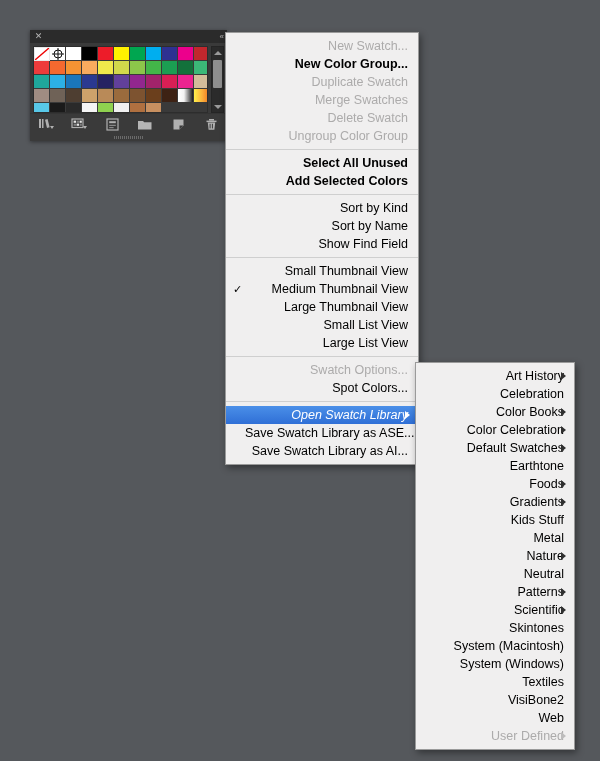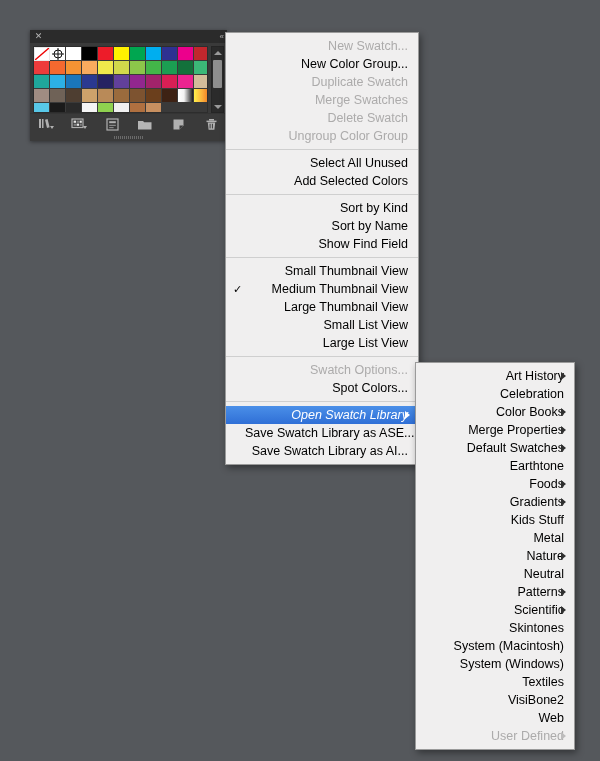--- a/index.html
+++ b/index.html
@@ -214,21 +214,21 @@
   .menu-item {
     height: 18px;
     line-height: 18px;
     padding: 0 10px 0 19px;
     white-space: nowrap;
     position: relative;
     cursor: default;
     text-align: right;
   }
   .menu-item.disabled { color: #acabab; }
-  .menu-item.bold { font-weight: normal; }
+  .menu-item.bold { font-weight: bold; }
   .menu-item.highlight {
     background: linear-gradient(to bottom, #4a8fe8 0%, #2f6fd6 100%);
     color: #fff;
     font-style: italic;
   }
   .menu-item .check {
     position: absolute;
     left: 7px;
     top: 0;
     font-size: 11px;
@@ -430,21 +430,21 @@
     <div class="menu-sep"></div>
     <div class="menu-item highlight"><span>Open Swatch Library</span><span class="submenu-arrow"></span></div>
     <div class="menu-item"><span>Save Swatch Library as ASE...</span></div>
     <div class="menu-item"><span>Save Swatch Library as AI...</span></div>
   </div>
 
 <div class="menu" id="submenu">
     <div class="menu-item"><span>Art History</span><span class="submenu-arrow"></span></div>
     <div class="menu-item"><span>Celebration</span></div>
     <div class="menu-item"><span>Color Books</span><span class="submenu-arrow"></span></div>
-    <div class="menu-item"><span>Merge Properties</span><span class="submenu-arrow"></span></div>
+    <div class="menu-item"><span>Color Celebration</span><span class="submenu-arrow"></span></div>
     <div class="menu-item"><span>Default Swatches</span><span class="submenu-arrow"></span></div>
     <div class="menu-item"><span>Earthtone</span></div>
     <div class="menu-item"><span>Foods</span><span class="submenu-arrow"></span></div>
     <div class="menu-item"><span>Gradients</span><span class="submenu-arrow"></span></div>
     <div class="menu-item"><span>Kids Stuff</span></div>
     <div class="menu-item"><span>Metal</span></div>
     <div class="menu-item"><span>Nature</span><span class="submenu-arrow"></span></div>
     <div class="menu-item"><span>Neutral</span></div>
     <div class="menu-item"><span>Patterns</span><span class="submenu-arrow"></span></div>
     <div class="menu-item"><span>Scientific</span><span class="submenu-arrow"></span></div>

